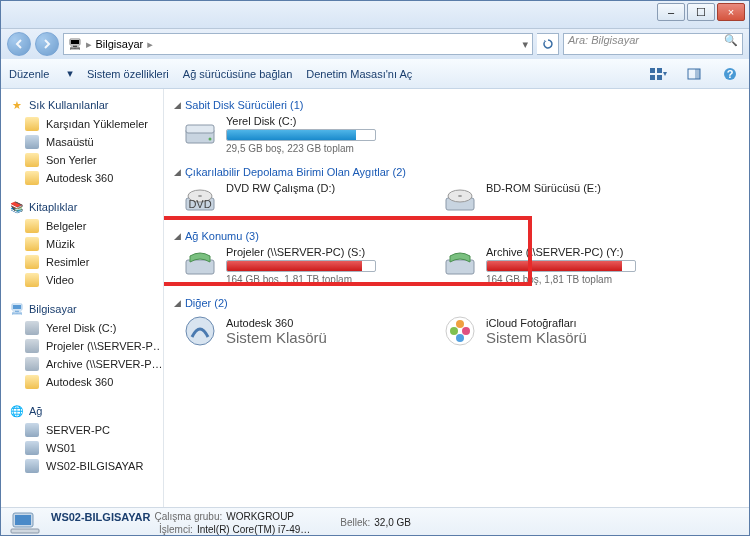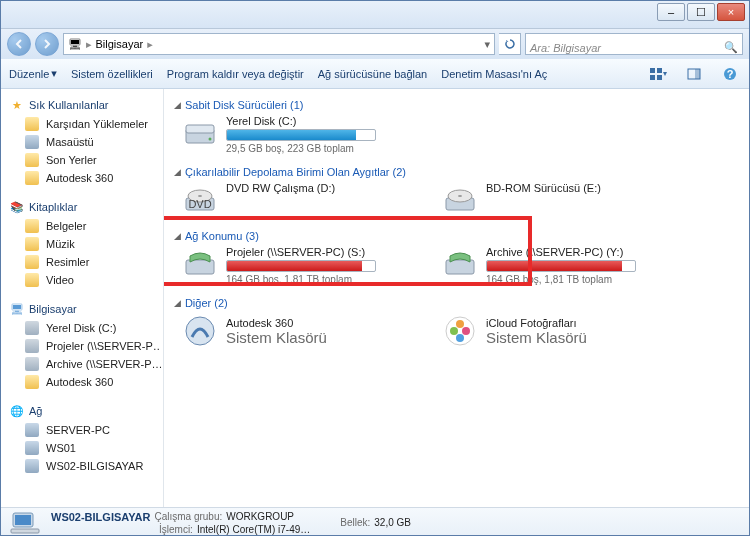--- a/index.html
+++ b/index.html
@@ -10,26 +10,26 @@
 .winbtn { width: 28px; height: 18px; margin-left: 2px; border: 1px solid #8a9db5; border-radius: 2px; background: linear-gradient(#f5f9fd, #dbe7f3); display: flex; align-items: center; justify-content: center; cursor: pointer; }
 .winbtn.close { background: linear-gradient(#e98a7e, #d5553f); border-color: #a63f2f; color: #fff; }
 
 
 .navbar { height: 30px; background: linear-gradient(#e8f0fa, #d7e5f5); display: flex; align-items: center; padding: 2px 6px; gap: 4px; }
 .navbtn { width: 24px; height: 24px; border-radius: 50%; background: radial-gradient(circle at 30% 30%, #7fb5e8, #2a6fb5); border: 1px solid #3a7abf; display: flex; align-items: center; justify-content: center; color: #fff; cursor: pointer; }
 .navbtn.disabled { opacity: .6; }
 .addrbar { flex: 1; height: 22px; background: #fff; border: 1px solid #a0b5cc; display: flex; align-items: center; padding: 0 4px; gap: 4px; }
 .addrbar .sep { color: #888; }
 .addr-refresh { width: 22px; height: 22px; border: 1px solid #a0b5cc; border-left: none; background: #fff; display: flex; align-items: center; justify-content: center; cursor: pointer; }
-.searchbox { width: 218px; height: 22px; border: 1px solid #a0b5cc; background: #fff; display: flex; align-items: flex-end; padding: 0 4px; color: #888; font-style: italic; }
+.searchbox { width: 180px; height: 22px; border: 1px solid #a0b5cc; background: #fff; display: flex; align-items: flex-start; padding: 0 4px; color: #888; font-style: italic; }
 .searchbox .sicon { margin-left: auto; color: #666; font-style: normal; cursor: pointer; }
 
 
 .toolbar { height: 30px; background: linear-gradient(#f7fbff, #e2edf8); border-bottom: 1px solid #c5d5e6; display: flex; align-items: center; padding: 0 8px; gap: 14px; }
-.toolbar .tbtn { color: #1a3e6e; cursor: pointer; display: flex; align-items: center; gap: 2px; }
+.toolbar .tbtn { color: #1a3e6e; cursor: pointer; display: flex; align-items: center; gap: 18px; }
 .toolbar .spacer { flex: 1; }
 .toolbar .iconbtn { width: 22px; height: 20px; display: flex; align-items: center; justify-content: center; cursor: pointer; color: #3a6ea5; }
 
 
 .main { display: flex; height: 418px; }
 
 
 .sidebar { width: 163px; border-right: 1px solid #e0e6ec; padding: 6px 2px; overflow: hidden; background: #fff; }
 .sgroup { margin-bottom: 10px; }
 .sgroup-hdr { display: flex; align-items: center; gap: 4px; padding: 2px 6px; color: #1a3e6e; cursor: pointer; }
@@ -124,21 +124,20 @@
     <span class="sicon">🔍</span>
   </div>
 </div>
 
 <div class="toolbar">
   <div class="tbtn">
       <span>Düzenle</span> 
       <span>▾</span>
     </div>
   <div class="tbtn">Sistem özellikleri</div>
-  <div class="tbtn">Program kaldır veya değiştir</div>
   <div class="tbtn">Ağ sürücüsüne bağlan</div>
   <div class="tbtn">Denetim Masası'nı Aç</div>
   <div class="spacer"></div>
   <div class="iconbtn">
     <svg viewBox="0 0 14 14" width="14" height="14">
         <rect x="1" y="1" width="5" height="5" fill="#3a6ea5"></rect>
         <rect x="8" y="1" width="5" height="5" fill="#3a6ea5"></rect>
         <rect x="1" y="8" width="5" height="5" fill="#3a6ea5"></rect>
         <rect x="8" y="8" width="5" height="5" fill="#3a6ea5"></rect>
       </svg>

